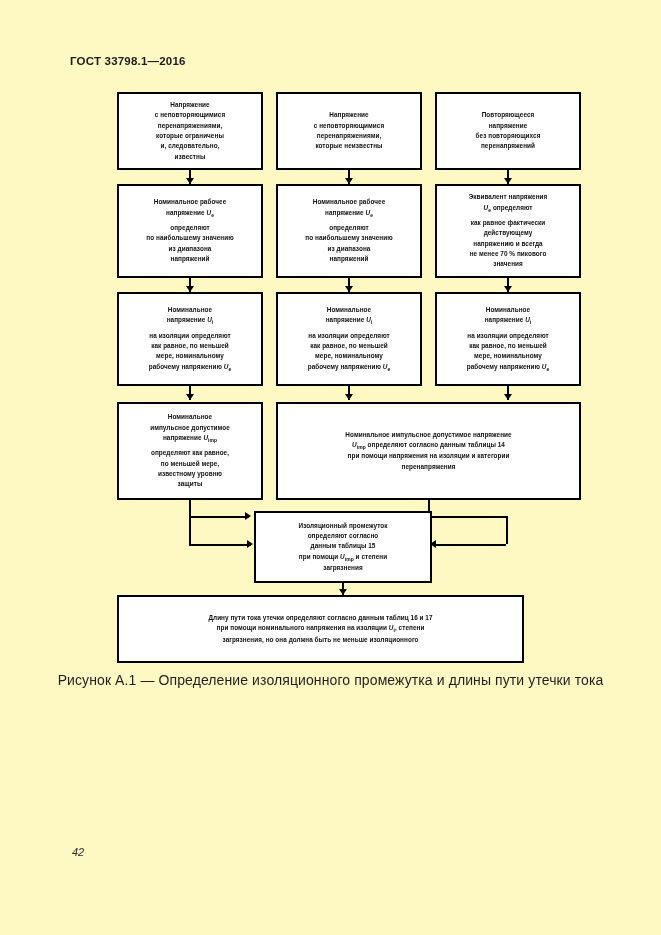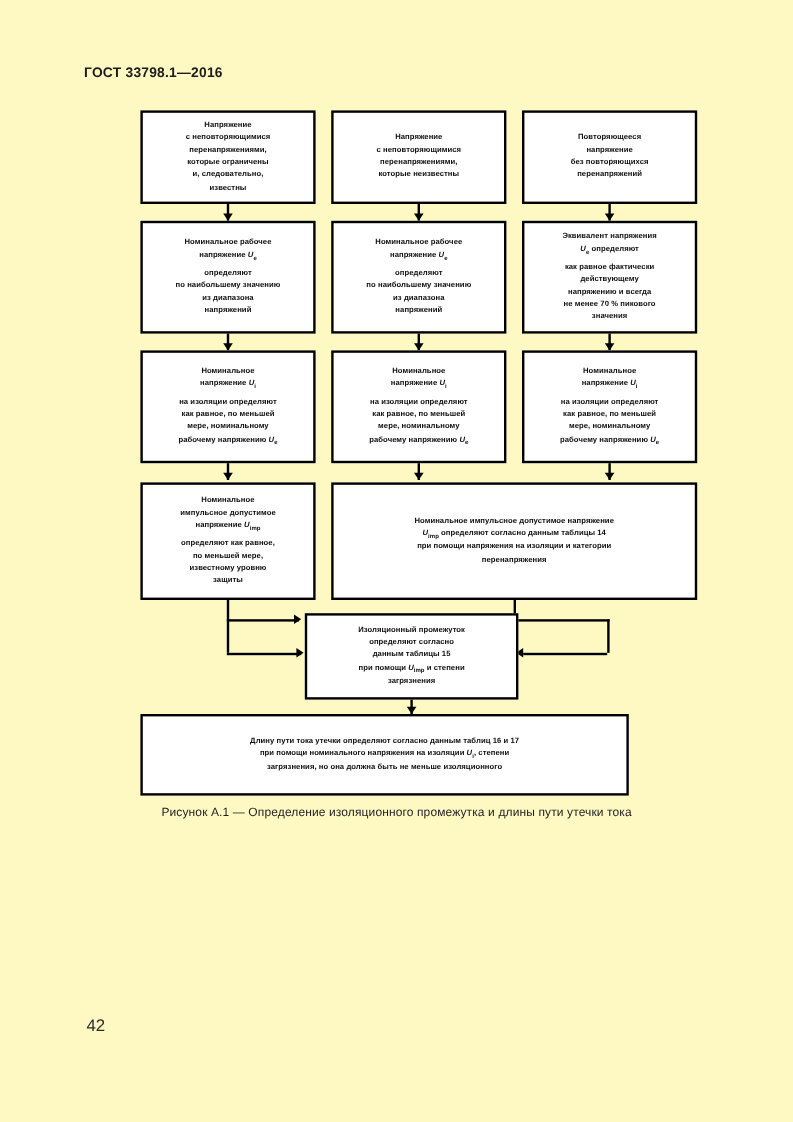--- a/index.html
+++ b/index.html
@@ -32,22 +32,23 @@
     letter-spacing: 0.2px;
     color: #1c1c1c;
     white-space: nowrap;
   }
 
   
   .page-number {
     position: absolute;
     left: 72px;
     top: 846px;
-    font-size: 14px;
+    font-size: 11px;
     color: #2b2b2b;
+    font-style: italic;
   }
 
   
   .figure {
     position: absolute;
     left: 0;
     top: 0;
     width: 661px;
     height: 700px;
   }
@@ -108,21 +109,21 @@
     border-right: 6px solid #000000;
   }
 
   
   .caption {
     position: absolute;
     left: 0;
     top: 672px;
     width: 661px;
     text-align: center;
-    font-size: 10px;
+    font-size: 14px;
     color: #1f1f1f;
     letter-spacing: 0.1px;
   }
 </style>
 </head>
 <body>
 
 <div class="page">
 
   <div class="doc-header">ГОСТ 33798.1—2016</div>

